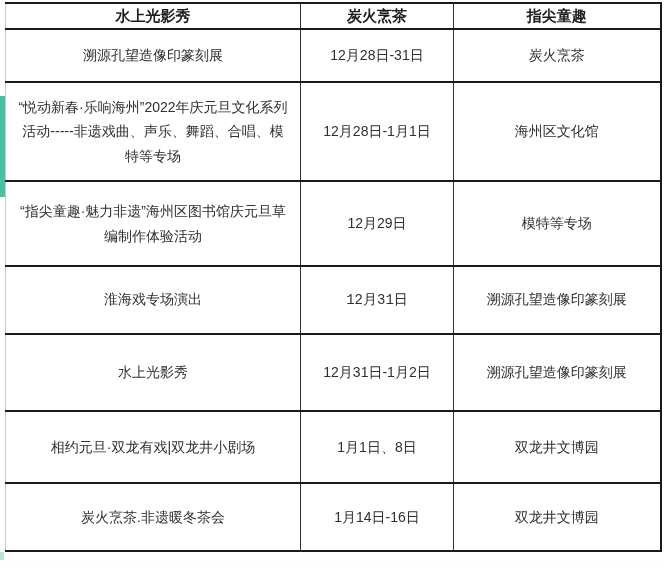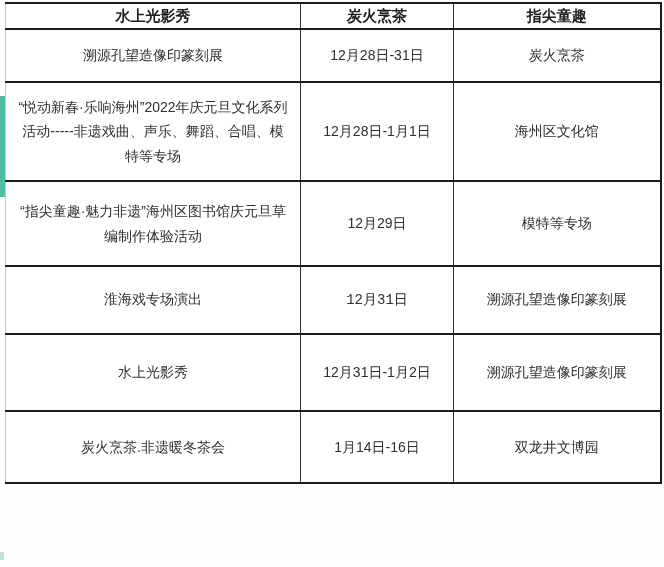--- a/index.html
+++ b/index.html
@@ -125,20 +125,25 @@
         <td>淮海戏专场演出</td>
         <td>12月31日</td>
         <td>溯源孔望造像印篆刻展</td>
       </tr>
       <tr>
         <td>水上光影秀</td>
         <td>12月31日-1月2日</td>
         <td>溯源孔望造像印篆刻展</td>
       </tr>
       <tr>
+        <td>相约元旦·双龙有戏|双龙井小剧场</td>
+        <td>1月1日、8日</td>
+        <td>双龙井文博园</td>
+      </tr>
+      <tr>
         <td>炭火烹茶.非遗暖冬茶会</td>
         <td>1月14日-16日</td>
         <td>双龙井文博园</td>
       </tr>
     </tbody>
   </table>
 
 </div>
 
 </body></html>

